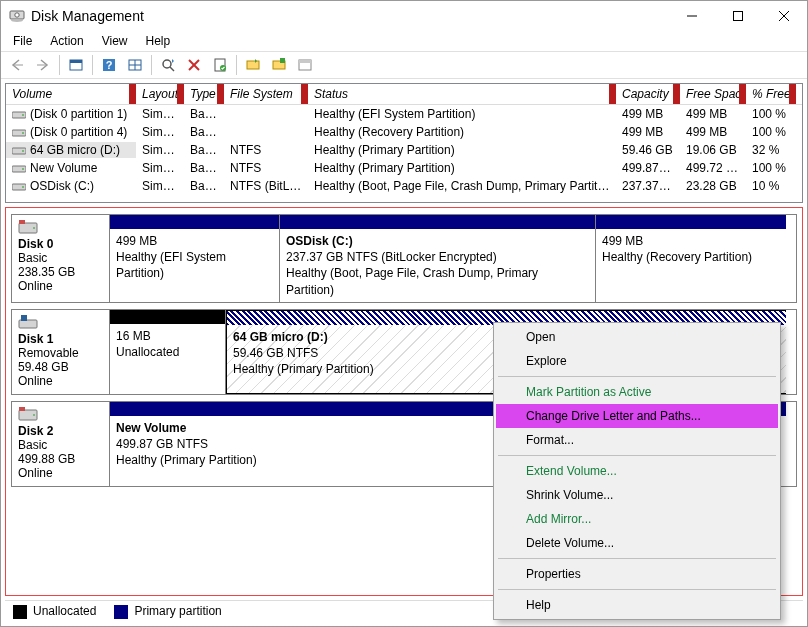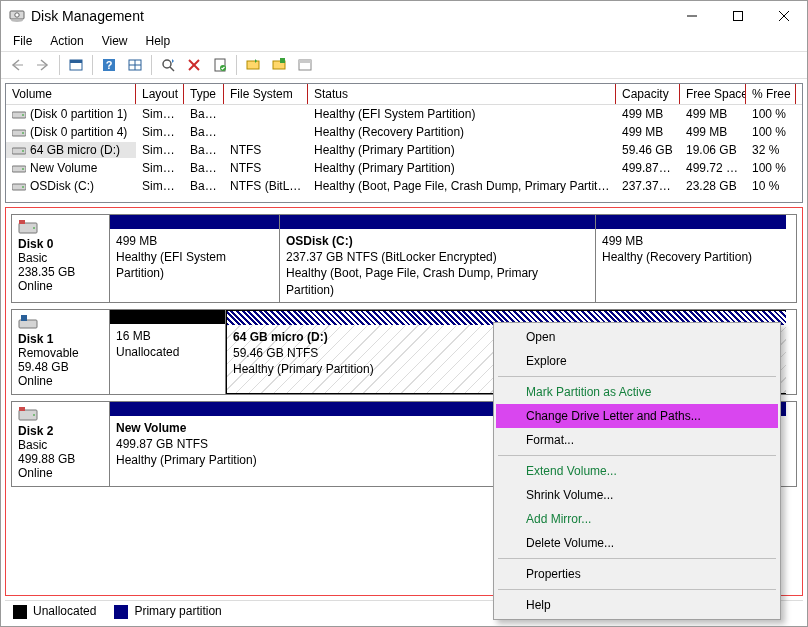--- a/index.html
+++ b/index.html
@@ -83,23 +83,24 @@
     overflow: hidden;
   }
   .vlhead {
     display: flex;
     background: #fff;
     border-bottom: 1px solid #dcdcdc;
     font-size: 12px;
   }
   .vlhead .col {
     padding: 3px 6px;
-    border-right: 1px solid #b91c1c;
+    border-right: 7px solid #b91c1c;
     white-space: nowrap;
     overflow: hidden;
+    font-style: italic;
   }
   .vlrow {
     display: flex;
     font-size: 12px;
     padding: 1px 0;
   }
   .vlrow .col {
     padding: 1px 6px;
     white-space: nowrap;
     overflow: hidden;

